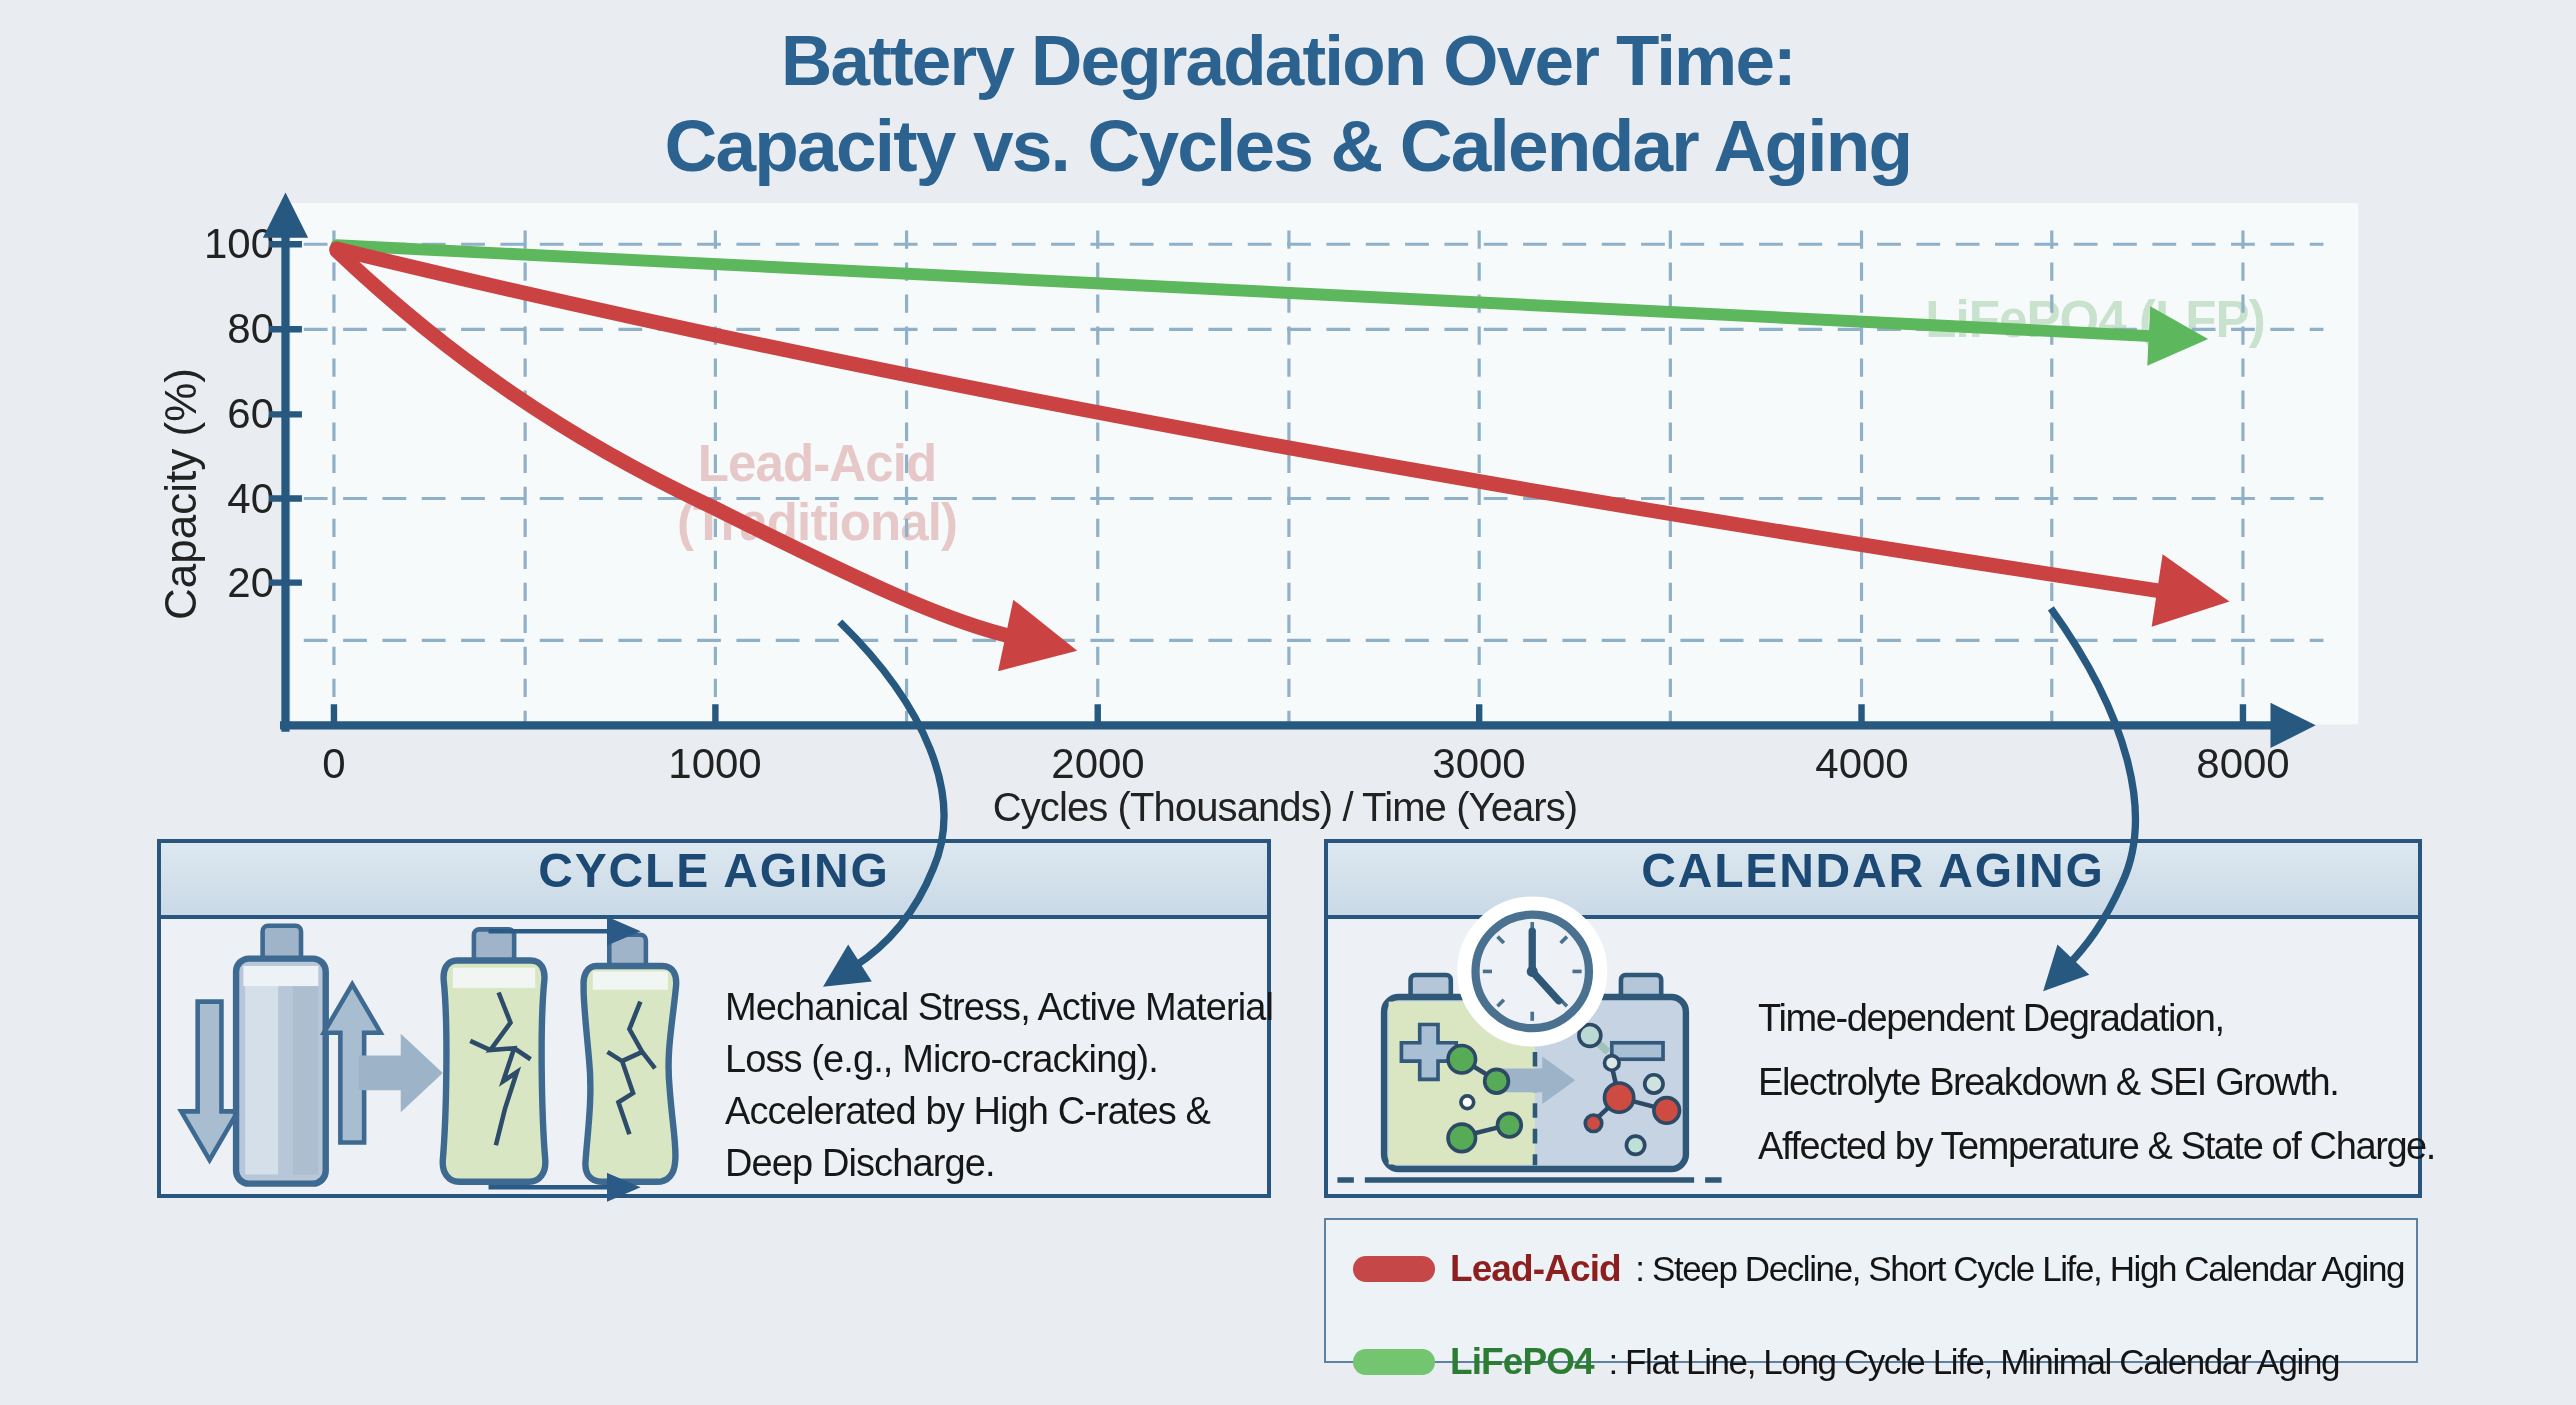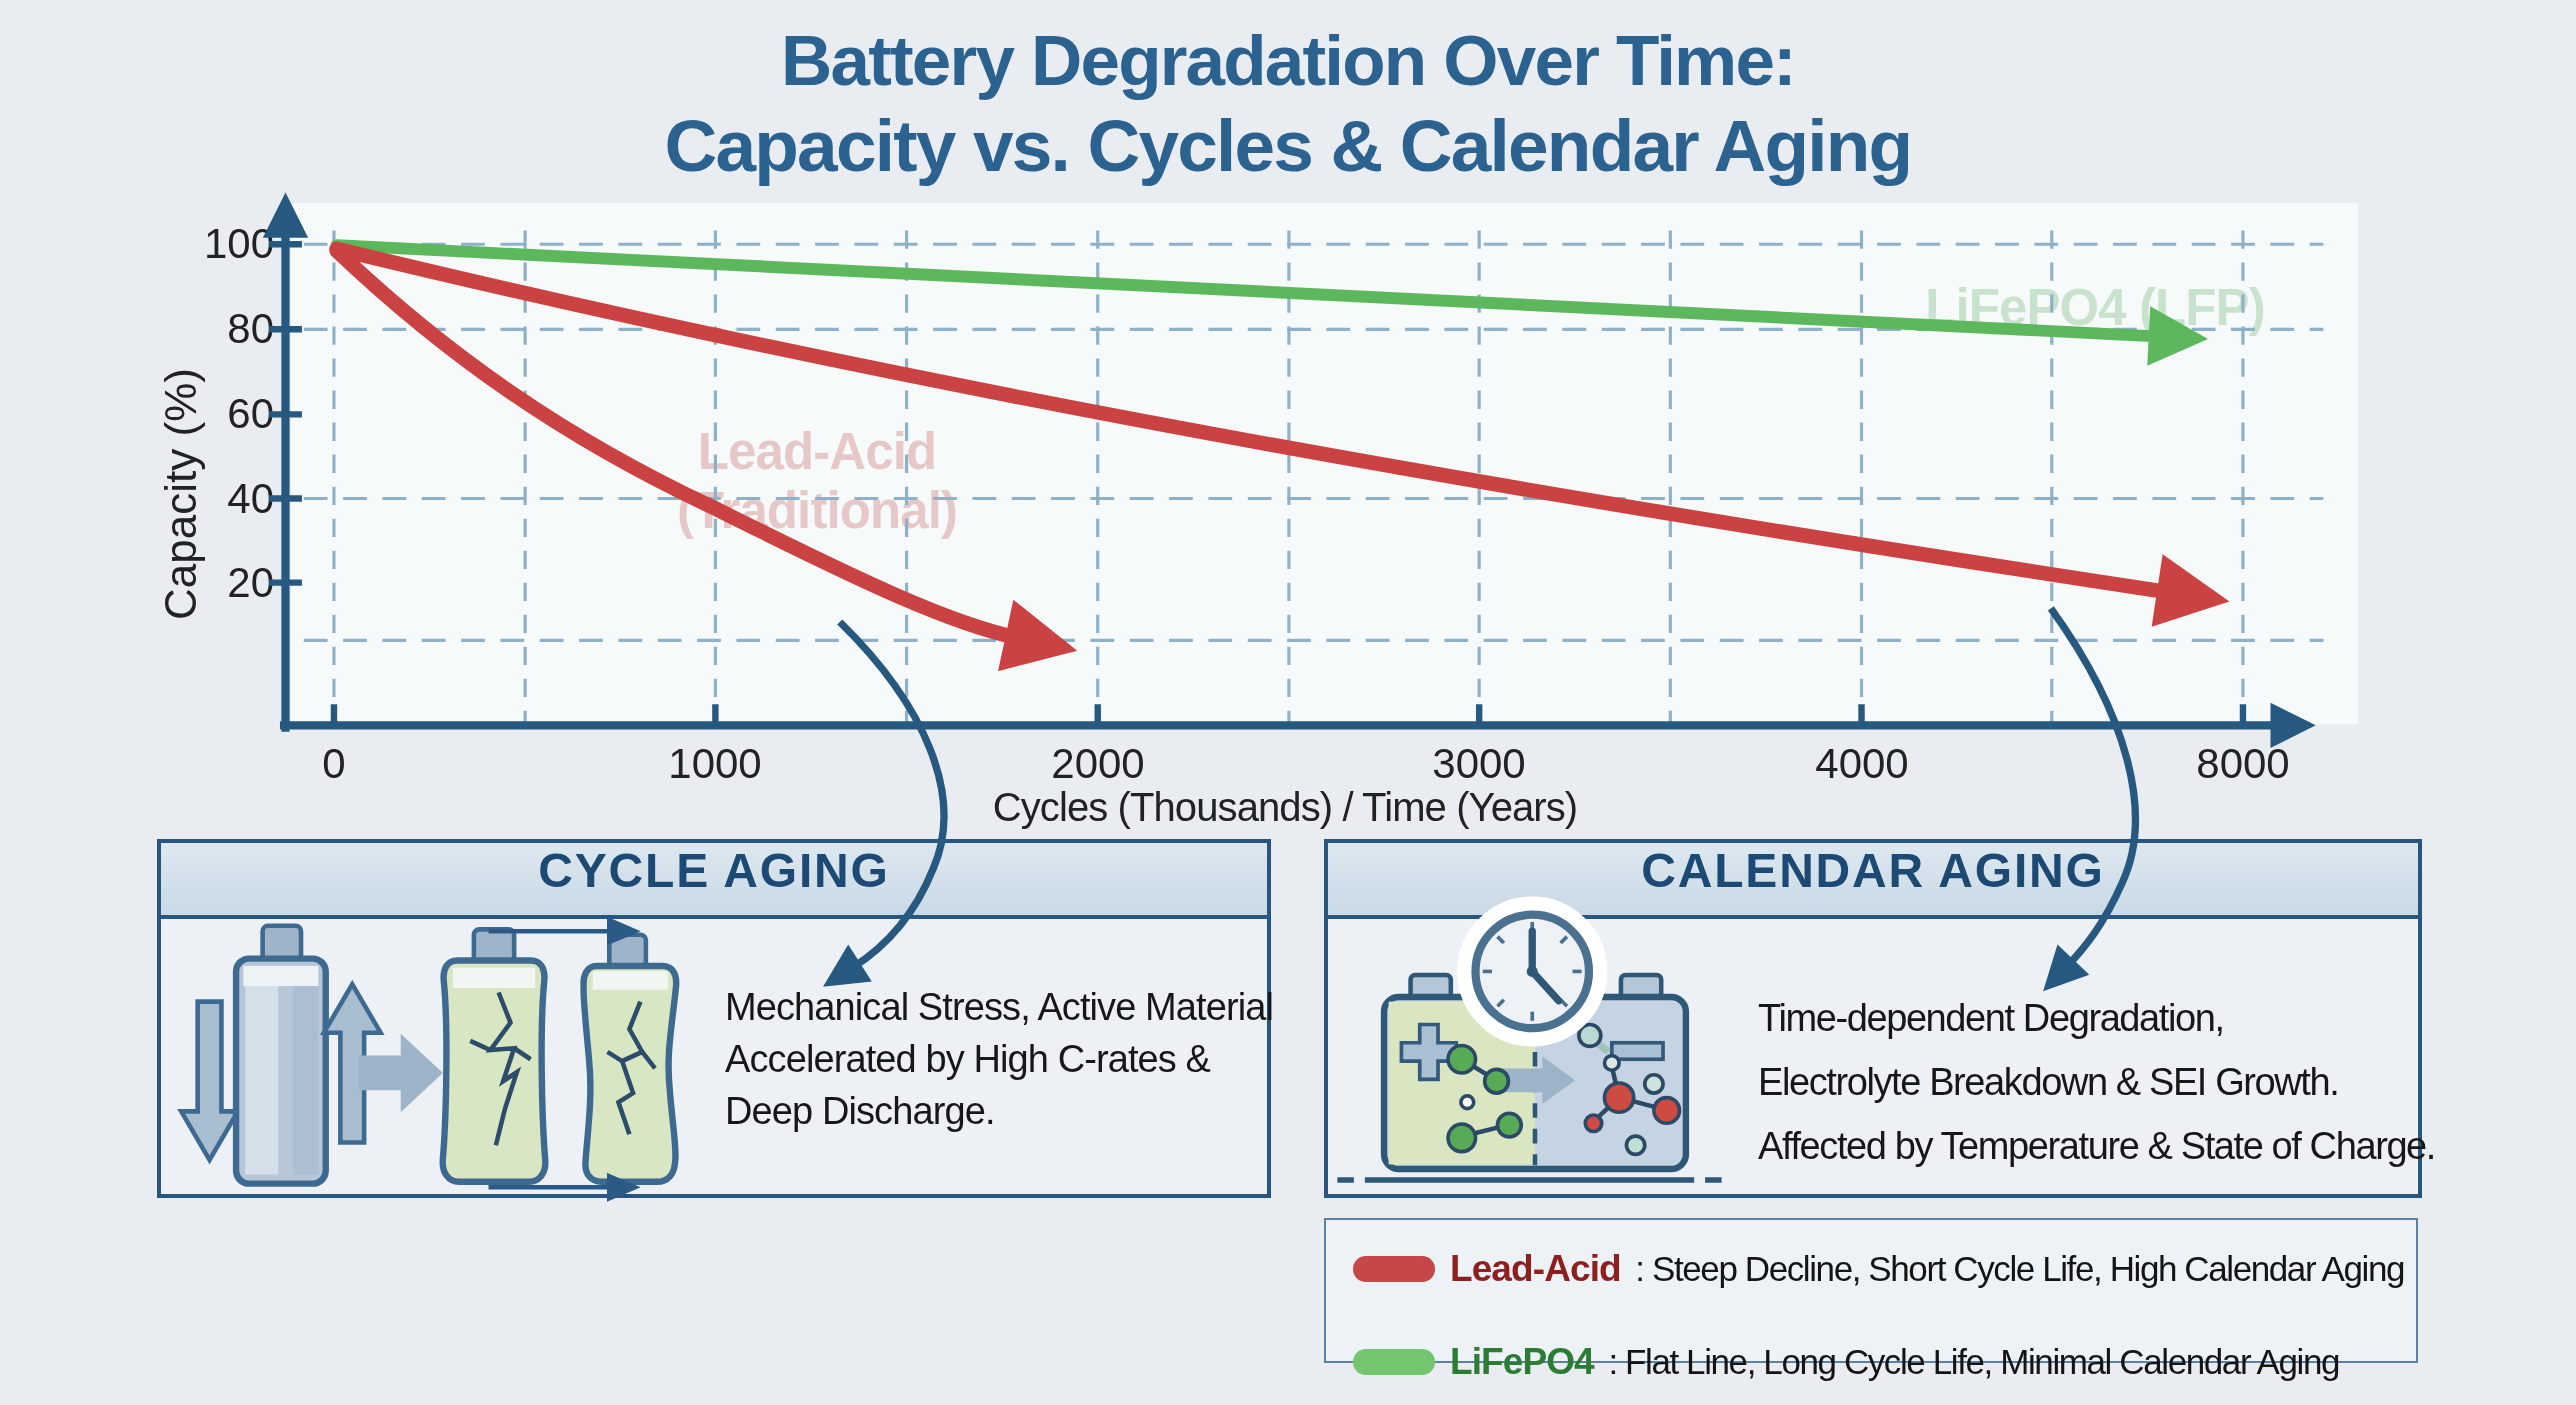--- a/index.html
+++ b/index.html
@@ -18,21 +18,21 @@
   .title-2{top:104px;font-size:73px;letter-spacing:-1.8px;}
   .title-2 .t2a{font-weight:600;margin-right:18.3px;}
   .title-2 .t2b{font-weight:800;}
 
   
   .ytick{left:128px;width:146px;text-align:right;font-size:42px;color:#222;transform:translateY(-50%);}
   .xtick{font-size:42px;color:#222;transform:translate(-50%,-50%);}
   .ylabel{font-size:44px;color:#222;white-space:nowrap;transform:translate(-50%,-50%) rotate(-90deg);}
   .xlabel{font-size:40px;color:#222;letter-spacing:-0.9px;white-space:nowrap;transform:translate(-50%,-50%);}
 
-  .series-label{font-weight:800;text-align:center;white-space:pre-line;transform:translate(-50%,-50%);}
+  .series-label{font-weight:800;text-align:center;white-space:pre-line;transform:translate(-50%,-50%);margin-top:12px;}
   .lead-acid-label{font-size:51px;line-height:59px;color:#a92929;letter-spacing:-0.9px;}
   .lfp-label{font-size:51px;color:#35903c;white-space:nowrap;letter-spacing:-0.9px;}
 
   
   .infobox{box-sizing:border-box;border:4.6px solid #28567e;background:#edf1f6;z-index:1;}
   .infobox .hdr{
     box-sizing:border-box;height:76px;border-bottom:4.6px solid #28567e;
     background:linear-gradient(#dde8f0,#c9d9e6);
     text-align:center;line-height:55px;font-size:48px;font-weight:700;
     color:#1d4a74;letter-spacing:1.8px;
@@ -224,20 +224,21 @@
 <div class="abs xtick" style="left:1862px;top:764px;">4000</div>
 <div class="abs xtick" style="left:2243px;top:764px;">8000</div>
 <div class="abs xlabel" style="left:1285px;top:807px;">Cycles (Thousands) / Time (Years)</div>
 
 <div class="abs series-label lead-acid-label" style="left:817px;top:481px;">Lead-Acid
 (Traditional)</div>
 <div class="abs series-label lfp-label" style="left:2095px;top:307px;">LiFePO4 (LFP)</div>
 
 <div class="abs boxtext cycle-text" style="left:725px;top:981px;">
   <div>Mechanical Stress, Active Material</div>
+  <div>Loss (e.g., Micro-cracking).</div>
   <div>Accelerated by High C-rates &amp;</div>
   <div>Deep Discharge.</div>
 </div>
 
 <div class="abs boxtext cal-text" style="left:1758px;top:986px;">
   <div>Time-dependent Degradation,</div>
   <div>Electrolyte Breakdown &amp; SEI Growth.</div>
   <div>Affected by Temperature &amp; State of Charge.</div>
 </div>
 

